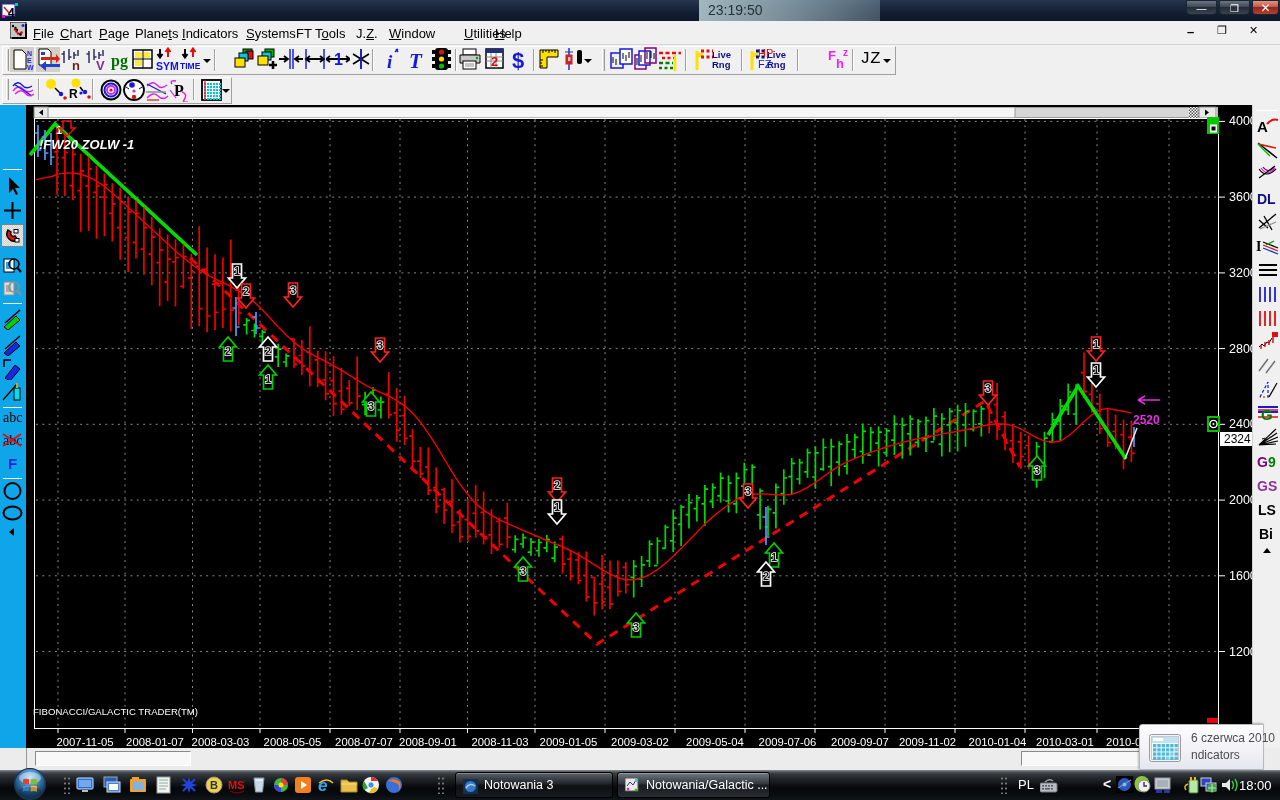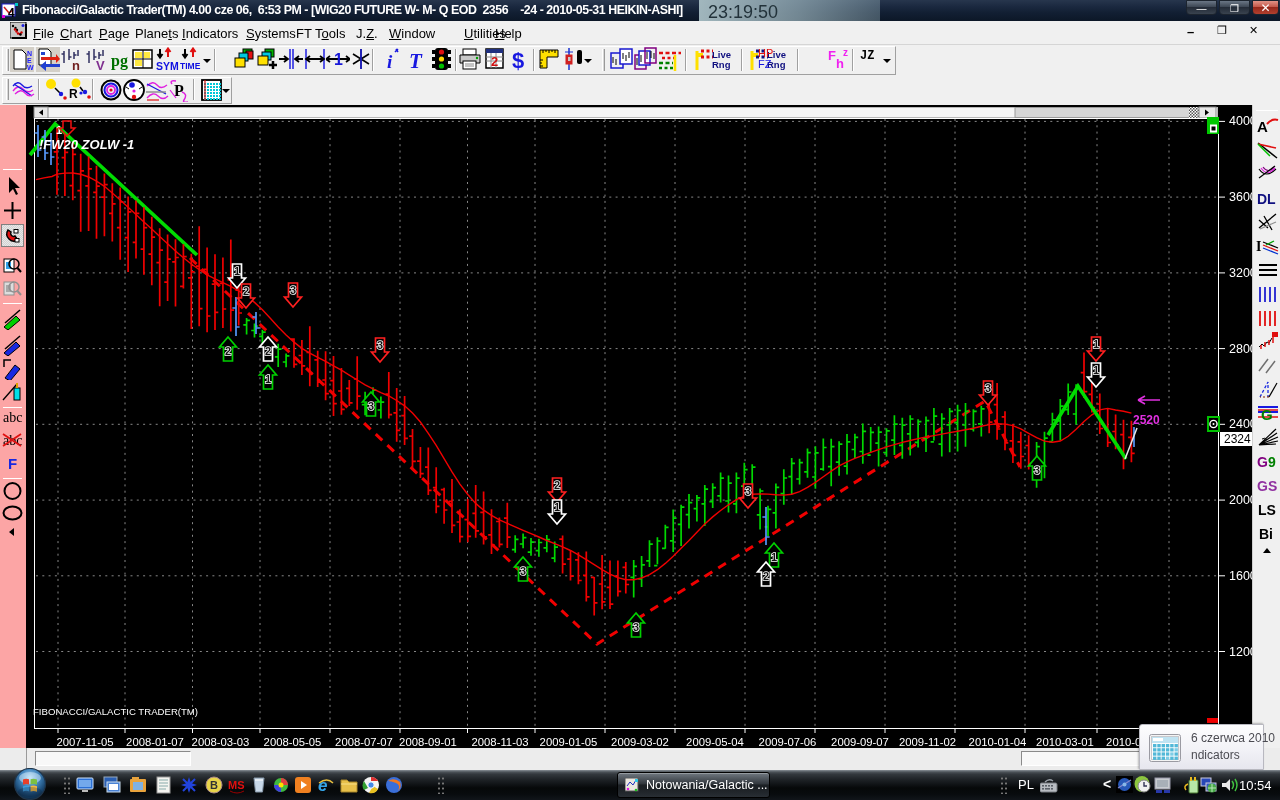--- a/index.html
+++ b/index.html
@@ -4,40 +4,40 @@
 *{margin:0;padding:0;box-sizing:border-box}
 html,body{width:1280px;height:800px;overflow:hidden;background:#000;
  font-family:"Liberation Sans",sans-serif;}
 .abs{position:absolute}
 #page{position:relative;width:1280px;height:800px}
 
 #title{left:0;top:0;width:1280px;height:21px;
  background:linear-gradient(180deg,#27364d 0%,#1b2940 30%,#121f33 60%,#0c1727 100%);}
 #title .txt{left:22px;top:3px;color:#fff;font-size:12.4px;font-weight:bold;white-space:nowrap;letter-spacing:-0.45px}
 #clockbox{left:699px;top:0px;width:181px;height:21px;background:linear-gradient(90deg,rgba(168,190,196,.95),rgba(152,176,185,.72) 55%,rgba(142,168,178,.42));}
-#clockbox span{position:absolute;left:9px;top:2px;font-size:18px;color:#22323a;}
+#clockbox span{position:absolute;left:9px;top:2px;font-size:14px;color:#22323a;}
 .capbtn{top:0px;height:15px;border-radius:0 0 4px 4px;border:1px solid #1c242e;
  background:linear-gradient(180deg,#6a7685 0%,#3d4754 45%,#242c38 50%,#39434f 100%);
  color:#fff;text-align:center;font-size:10px;line-height:15px}
 #closebtn{background:linear-gradient(180deg,#e09286 0%,#c4584a 45%,#96291c 50%,#b3402e 100%);}
 
 #menub{left:0;top:21px;width:1280px;height:24px;background:#f0f0f0;border-bottom:1px solid #d5d5d5}
 #menub .mi{position:absolute;top:5px;font-size:13px;color:#000;white-space:nowrap}
 #menub u{text-decoration:underline}
 
 .tbrow{background:#f0f0f0}
 #tb1{left:0;top:45px;width:1280px;height:31px}
 #tb2{left:0;top:76px;width:1280px;height:29px}
 .tbc{position:absolute;border:1px solid;border-color:#ffffff #a0a0a0 #a0a0a0 #ffffff;background:#f0f0f0}
 .grip{position:absolute;width:3px;border-left:1px solid #fff;border-right:1px solid #9a9a9a;background:#d8d8d8}
 .tsep{position:absolute;width:2px;border-left:1px solid #a0a0a0;border-right:1px solid #fff}
 .icn{position:absolute;width:24px;height:25px;top:2px}
 .drop{position:absolute;width:0;height:0;border-left:4px solid transparent;border-right:4px solid transparent;border-top:4px solid #000;top:14px}
 
-#palette{left:0;top:105px;width:38px;height:643px;background:#fca5a5;border-right:1px solid #7e7e7e}
+#palette{left:0;top:105px;width:38px;height:643px;background:#0ea5e9;border-right:1px solid #7e7e7e}
 #rpanel{left:1252px;top:105px;width:28px;height:643px;background:#f0f0f0;border-left:1px solid #d0d0d0}
 .pdiv{position:absolute;left:3px;width:19px;height:1px;background:#8a8a8a;border-bottom:1px solid #fff}
 .rdiv{position:absolute;left:3px;width:22px;height:1px;background:#9a9a9a;border-bottom:1px solid #fff}
 
 #status{left:0;top:748px;width:1280px;height:22px;background:#ececec}
 .recess{position:absolute;top:3px;height:15px;background:#f8f8f8;border:1px solid;border-color:#8a8a8a #fff #fff #8a8a8a}
 
 #calpop{left:1139px;top:724px;width:125px;height:46px;background:linear-gradient(180deg,#fdfdfe 0%,#f2f2f7 55%,#e6e6ee 100%);border:1px solid #b8b8c0;border-radius:3px 0 0 0;box-shadow:-1px -1px 2px rgba(0,0,0,.25)}
 #calpop .d1{position:absolute;left:51px;top:6px;font-size:12px;color:#4b4b52;white-space:nowrap}
 #calpop .d2{position:absolute;left:51px;top:23px;font-size:12px;color:#4b4b52;white-space:nowrap}
@@ -54,21 +54,20 @@
 </style></head><body>
 <div id="page">
 <div class="abs" id="title">
  <svg class="abs" style="left:1px;top:1px" width="20" height="19">
    <rect x="1" y="3" width="13" height="12" fill="#fff" stroke="#2222cc"></rect>
    <path d="M3 6 L8 12 L12 9" stroke="#d02020" fill="none" stroke-width="1.5"></path>
    <text x="7" y="16" font-size="12" font-weight="bold" fill="#000">4</text>
    <rect x="14" y="2" width="3" height="3" fill="#00c8c8"></rect>
    <rect x="1" y="14" width="3" height="3" fill="#e000e0"></rect>
  </svg>
- <div class="abs txt">Fibonacci/Galactic Trader(TM) 4.00 cze 06,&nbsp; 6:53 PM - [WIG20 FUTURE W- M- Q EOD&nbsp; 2356&nbsp;&nbsp;&nbsp; -24 - 2010-05-31 HEIKIN-ASHI]</div>
  <div class="abs" id="clockbox">
         <span>23:19:50</span>
       </div>
  <div class="abs capbtn" style="left:1186px;width:31px">—</div>
  <div class="abs capbtn" style="left:1219px;width:31px">❐</div>
  <div class="abs capbtn" id="closebtn" style="left:1252px;width:27px;font-size:12px">✕</div>
 </div>
 <div class="abs" id="menub">
  <svg class="abs" style="left:10px;top:1px" width="18" height="18">
   <rect x="0" y="0" width="16" height="16" fill="#c8c8c8" stroke="#000"></rect>
@@ -316,21 +315,21 @@
           <path d="M8 10 h12" stroke-dasharray="3 2.5"></path>
         </g>
       </svg>
       <div class="abs" style="left:767px;top:5px;font-size:9.5px;font-weight:bold;color:#101080;line-height:10px">Live<br>Rng</div>
       <div class="abs" style="left:758px;top:3px;font-size:11px;font-weight:normal;color:#e01010;line-height:11px">HP<br><span style="color:#1818e0">FZ</span></div>
       <svg class="icn" style="left:828px;top:2px" width="24" height="25">
         <text x="0" y="13" font-size="13" font-weight="bold" fill="#f020f0">F</text>
         <text x="8" y="21" font-size="13" font-weight="bold" fill="#f020f0">h</text>
         <text x="15" y="9" font-size="10" font-weight="bold" fill="#f020f0">z</text>
       </svg>
-      <div class="abs" style="left:860px;top:4px;font-size:12px;font-weight:bold;color:#000;font-family:'Liberation Mono',monospace">JZ</div>
+      <div class="abs" style="left:860px;top:4px;font-size:17px;font-weight:normal;color:#000;font-family:'Liberation Mono',monospace">JZ</div>
       <div class="drop" style="left:883px"></div>
     </div>
 <div class="abs tbrow" id="tb2">
       <div class="tbc" style="left:2px;top:1px;width:230px;height:27px"></div>
       <div class="grip" style="left:6px;top:3px;height:21px"></div>
       <div class="tsep" style="left:38px;top:3px;height:21px"></div>
       <div class="tsep" style="left:92px;top:3px;height:21px"></div>
       <div class="tsep" style="left:193px;top:3px;height:21px"></div>
       <svg class="icn" style="left:12px;top:2px;height:24px" width="24" height="24">
         <path d="M1 8 Q6 2 10 7 T20 8" stroke="#1818e0" fill="none" stroke-width="1.3"></path>
@@ -840,20 +839,28 @@
         <circle cx="9" cy="9" r="8" fill="#f4f4f4"></circle>
         <path d="M9 1 a8 8 0 0 1 7 4 l-7 0 z" fill="#e03030"></path>
         <path d="M2 14 a8 8 0 0 1 0 -9 l4 7 z" fill="#30a030"></path>
         <path d="M16 13 a8 8 0 0 1 -9 4 l4 -7 z" fill="#e8c020"></path>
         <circle cx="9" cy="9" r="3.2" fill="#4488e8" stroke="#fff"></circle>
       </svg>
       <svg class="abs" style="left:385px;top:6px" width="18" height="18">
         <circle cx="9" cy="9" r="8" fill="#3a6ed8"></circle>
         <path d="M3 5 q6 -4 12 1 q2 5 -2 9 q3 -6 -2 -8 q-5 -2 -8 -2 z" fill="#f07820"></path>
       </svg>
+      <div class="tbtn" style="left:455px;width:158px">
+        <svg class="abs" style="left:7px;top:6px" width="16" height="16">
+          <rect width="15" height="15" fill="#103050"></rect>
+          <circle cx="7.5" cy="7.5" r="5.5" fill="#3878c8"></circle>
+          <path d="M3 9 q4 -6 9 -2" stroke="#b0d0f0" stroke-width="1.5" fill="none"></path>
+        </svg>
+        <div class="lbl">Notowania 3</div>
+      </div>
       <div class="tbtn" style="left:617px;width:153px;background:linear-gradient(180deg,rgba(160,170,180,.55) 0%,rgba(90,98,108,.45) 45%,rgba(40,46,52,.55) 50%,rgba(60,66,74,.6) 100%)">
         <svg class="abs" style="left:7px;top:5px" width="16" height="16">
           <rect x="0" y="0" width="13" height="13" fill="#ece8e0" stroke="#555"></rect>
           <path d="M2 8 l3 -4 3 3 3 -5" stroke="#2030c0" fill="none"></path>
           <rect x="10" y="1" width="3" height="3" fill="#30c8e8"></rect>
           <circle cx="3" cy="11" r="1.3" fill="#e020e0"></circle>
           <circle cx="11" cy="12" r="1.3" fill="#20c020"></circle>
         </svg>
         <div class="lbl">Notowania/Galactic ...</div>
       </div>
@@ -897,14 +904,14 @@
       <svg class="abs" style="left:1200px;top:6px" width="18" height="18">
         <rect x="1" y="2" width="10" height="8" fill="#2848b8" stroke="#ccd"></rect>
         <rect x="6" y="7" width="10" height="8" fill="#3858c8" stroke="#ccd"></rect>
         <circle cx="12" cy="12" r="4.5" fill="#48a848"></circle>
         <path d="M8 12 h8 M12 8 v8" stroke="#b8e8b8"></path>
       </svg>
       <svg class="abs" style="left:1221px;top:6px" width="18" height="18">
         <path d="M1 7 h4 l4 -4 v12 l-4 -4 h-4 z" fill="#e8e8e8"></path>
         <path d="M11 5 q3 4 0 8 M14 3 q4 6 0 12" stroke="#40c040" fill="none" stroke-width="1.5"></path>
       </svg>
-      <div class="tray" style="left:1239px;top:8px;font-size:13px">10:54</div>
+      <div class="tray" style="left:1239px;top:8px;font-size:13px">18:00</div>
     </div>
 </div>
 </body></html>

